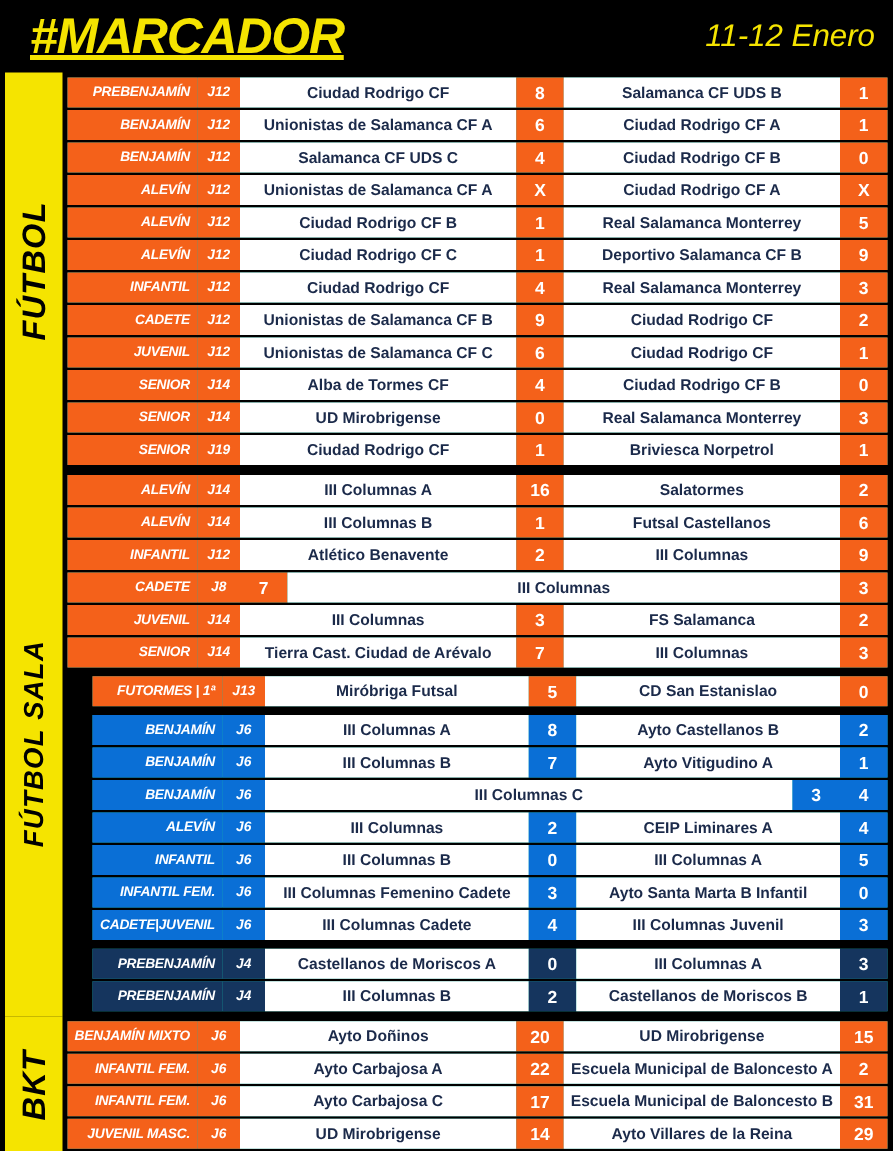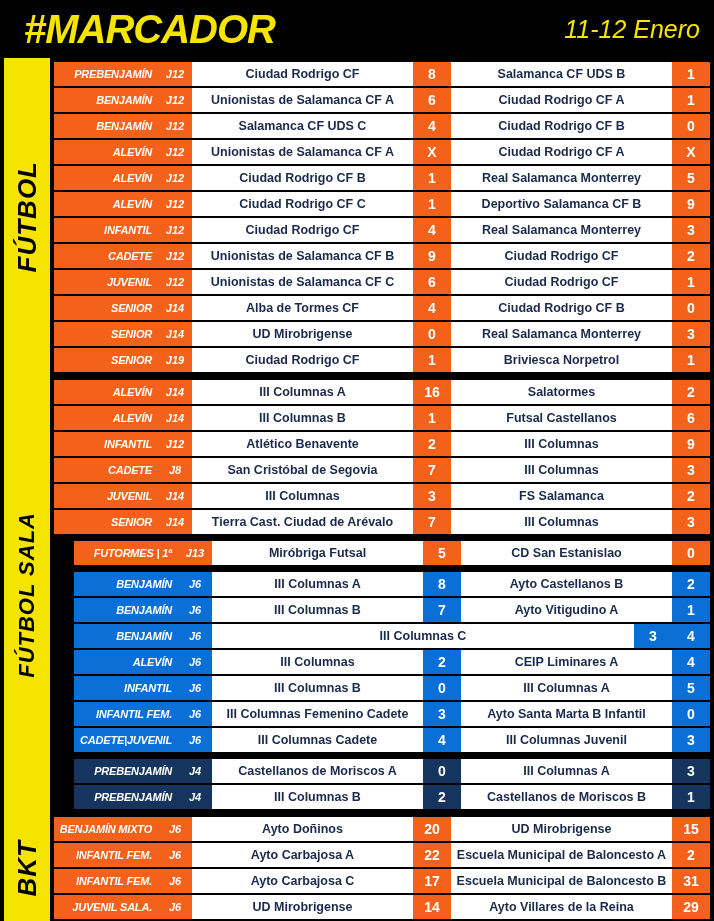--- a/index.html
+++ b/index.html
@@ -25,20 +25,21 @@
     justify-content: space-between;
     padding: 0 14px 0 24px;
   }
   .header-title {
     color: #f5e400;
     font-size: 40px;
     font-weight: bold;
     font-style: italic;
     letter-spacing: -1px;
     line-height: 1;
+    text-decoration: underline;
   }
   .header-date {
     color: #f5e400;
     font-size: 25px;
     font-weight: normal;
     font-style: italic;
     line-height: 1;
   }
 
   
@@ -280,21 +281,20 @@
               <div class="cat wide">INFANTIL</div>
               <div class="jor">J12</div>
               <div class="team">Atlético Benavente</div>
               <div class="score">2</div>
               <div class="team">III Columnas</div>
               <div class="score">9</div>
             </div>
             <div class="row c-orange">
               <div class="cat wide">CADETE</div>
               <div class="jor">J8</div>
-              <div class="team">San Cristóbal de Segovia</div>
               <div class="score">7</div>
               <div class="team">III Columnas</div>
               <div class="score">3</div>
             </div>
             <div class="row c-orange">
               <div class="cat wide">JUVENIL</div>
               <div class="jor">J14</div>
               <div class="team">III Columnas</div>
               <div class="score">3</div>
               <div class="team">FS Salamanca</div>
@@ -420,21 +420,21 @@
             </div>
             <div class="row c-orange">
               <div class="cat wide">INFANTIL FEM.</div>
               <div class="jor">J6</div>
               <div class="team">Ayto Carbajosa C</div>
               <div class="score">17</div>
               <div class="team">Escuela Municipal de Baloncesto B</div>
               <div class="score">31</div>
             </div>
             <div class="row c-orange">
-              <div class="cat wide">JUVENIL SALA.</div>
+              <div class="cat wide">JUVENIL MASC.</div>
               <div class="jor">J6</div>
               <div class="team">UD Mirobrigense</div>
               <div class="score">14</div>
               <div class="team">Ayto Villares de la Reina</div>
               <div class="score">29</div>
             </div>
           </div>
         </div>
       </div>
     </div>

